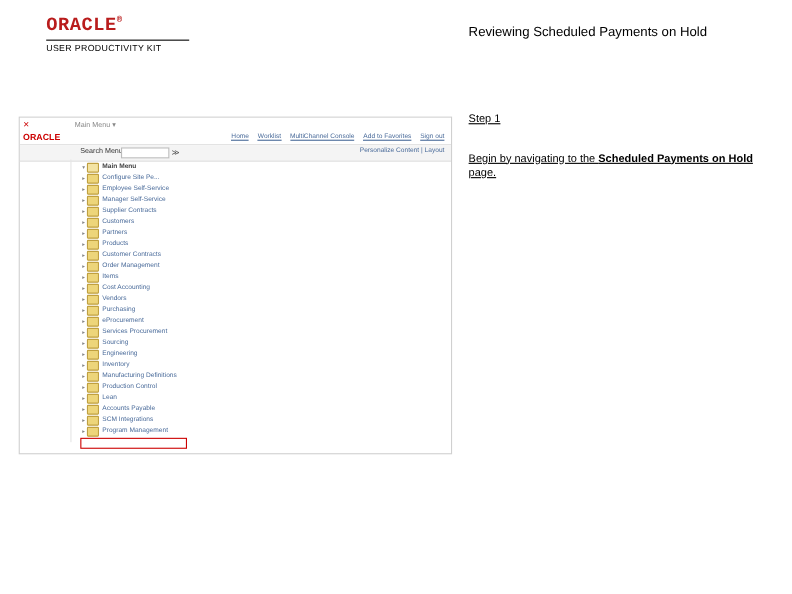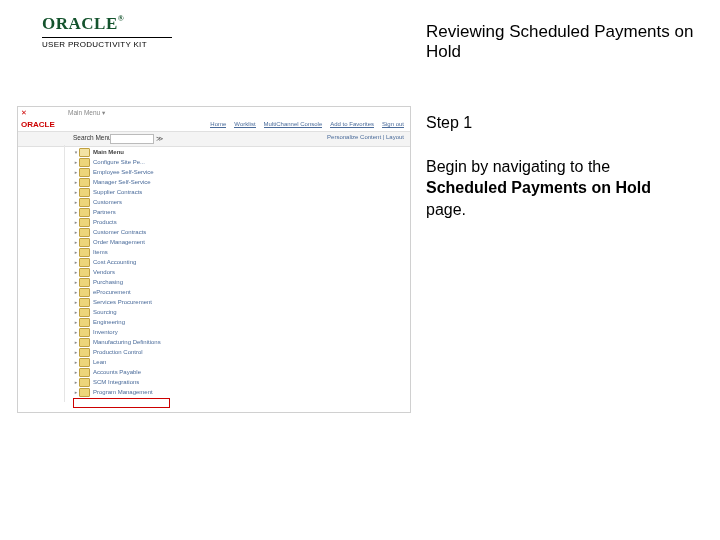--- a/index.html
+++ b/index.html
@@ -1,29 +1,29 @@
 <!DOCTYPE html>
 <html><head>
 <meta charset="utf-8">
 <style>
   html,body{margin:0;padding:0;width:720px;height:540px;background:#fff;font-family:Arial,Helvetica,sans-serif;color:#000;}
   .page{position:relative;width:720px;height:540px;}
 
   
   .logo{position:absolute;top:14px;left:42px;}
-  .logo-red{font-family:Liberation Serif, serif;font-weight:bold;color:#14532d;font-size:17px;letter-spacing:0.5px;}
+  .logo-red{font-family:Liberation Mono, monospace;font-weight:bold;color:#b91c1c;font-size:17px;letter-spacing:0.5px;}
   .logo-red .r{font-size:8px;vertical-align:top;}
   .logo-line{width:130px;height:1px;background:#000;margin-top:3px;}
   .logo-upk{font-family:Liberation Sans, sans-serif;font-size:8px;color:#000;letter-spacing:0.3px;margin-top:2px;}
 
   
-  .title{position:absolute;top:22px;left:426px;font-size:17px;}
-
-  
-  .instr{position:absolute;top:112px;left:426px;width:260px;font-size:16px;line-height:1.35;}
+  .title{position:absolute;top:22px;left:426px;font-size:12px;}
+
+  
+  .instr{position:absolute;top:102px;left:426px;width:260px;font-size:10px;line-height:1.35;text-decoration:underline;}
   .istep{margin-bottom:22px;}
   .ipara{margin-bottom:18px;}
   .ipara2{ }
 
   
   .shot{position:absolute;top:106px;left:17px;width:392px;height:305px;border:1px solid #d0d0d0;background:#fff;overflow:hidden;}
   .shot-inner{font-size:6.5px;color:#555;}
 
   
   .hdr-row1{height:12px;background:#fff;position:relative;}

